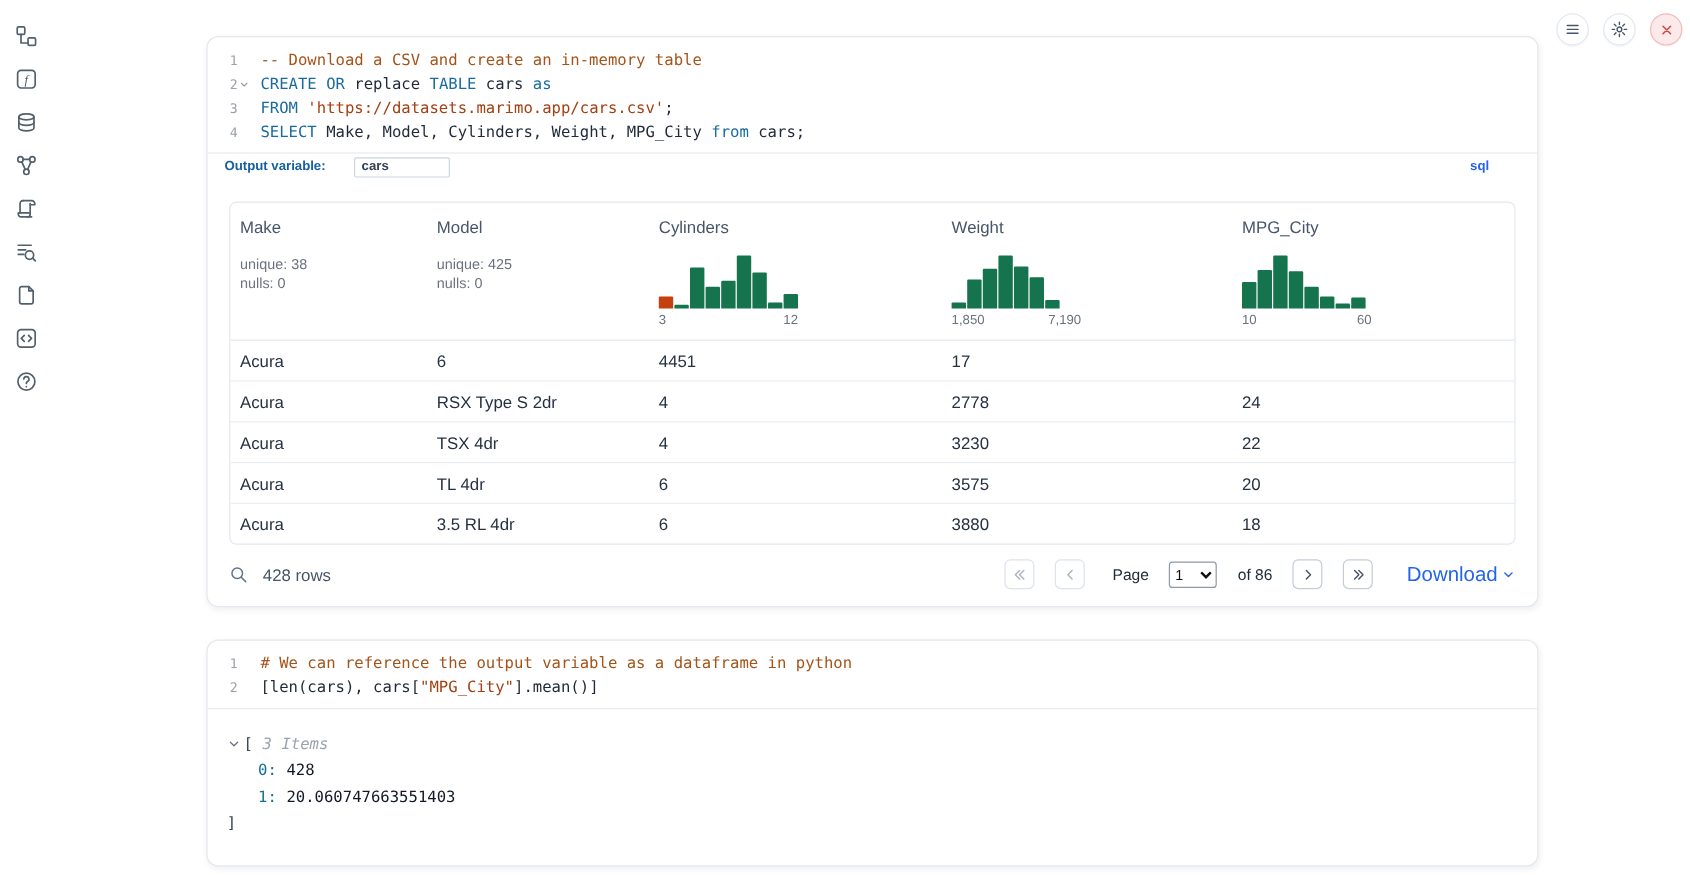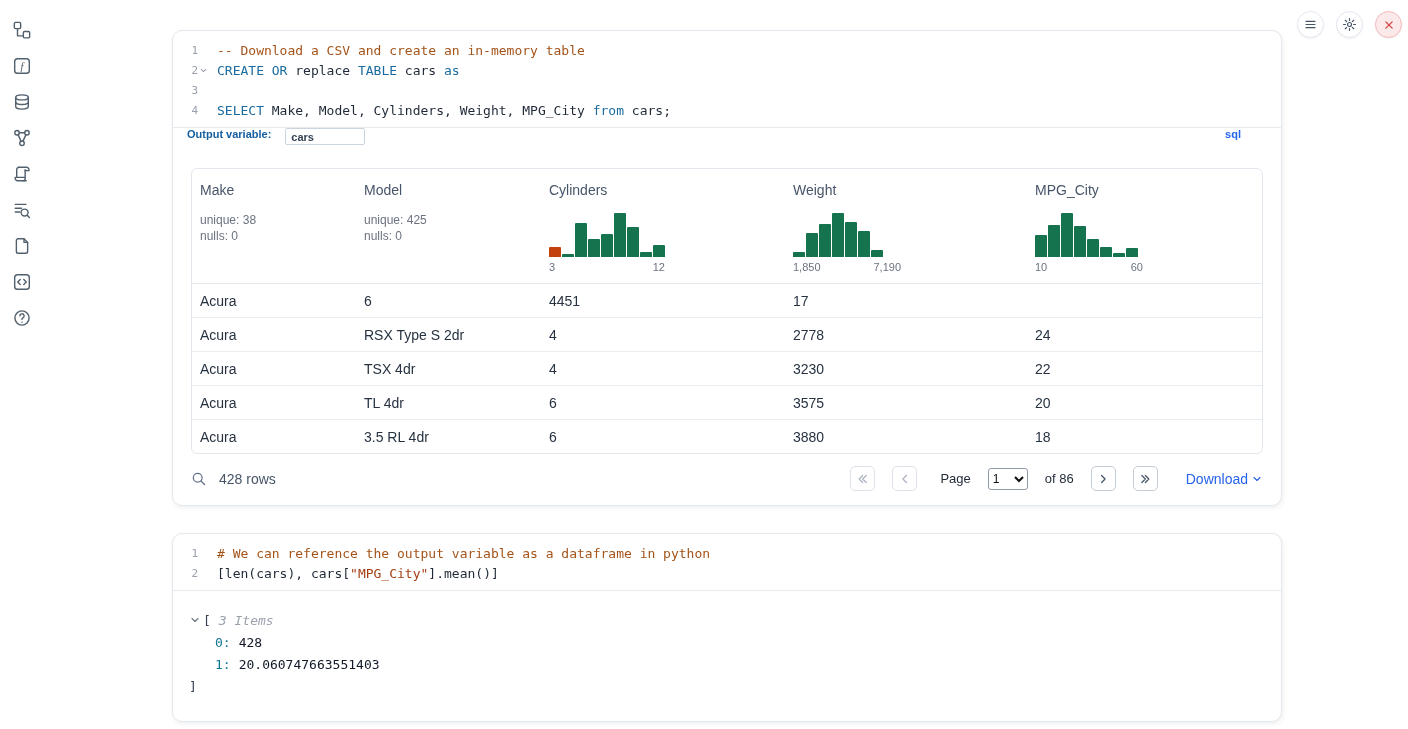--- a/index.html
+++ b/index.html
@@ -25,21 +25,21 @@
   .gutter{width:36px;display:flex;justify-content:flex-end;align-items:center;color:#9aa1ac;font-size:11px;flex:none}
   .gutter .num{display:block;text-align:right;min-width:14px}
   .gutter .fold{width:11px;height:11px;display:flex;align-items:center;justify-content:center;color:#9aa1ac}
   .code-text{padding-left:8px;color:#1f2937;white-space:pre}
   .tok-kw{color:var(--kw)}
   .tok-comment{color:var(--comment)}
   .tok-str{color:var(--str)}
   .tok-plain{color:#1f2937}
 
   
-  .outvar-row{display:flex;gap:14px;border-top:1px solid #e7ebf0;padding:0 40px 4px 14px;height:27px}
+  .outvar-row{display:flex;align-items:center;gap:24px;border-top:1px solid #e7ebf0;padding:0 40px 4px 14px;height:27px}
   .outvar-label{font-size:11px;font-weight:700;color:var(--outvar)}
   .outvar-input{width:80px;height:17px;border:1px solid #cbd5e1;border-radius:2px;font-size:11px;font-weight:700;color:#334155;padding:0 5px;font-family:"Liberation Sans",sans-serif}
   .lang-badge{margin-left:auto;font-size:11px;font-weight:600;color:var(--link)}
 
   
   .table-panel{margin:14px 18px 0;border:1px solid #e3e8ee;border-radius:6px;overflow:hidden}
   .thead{display:grid;grid-template-columns:164px 185px 244px 242px 1fr;border-bottom:1px solid #e3e8ee}
   .th{padding:12px 8px 10px}
   .col-name{font-size:14px;color:#475569;cursor:pointer;display:inline-block}
   .col-stats{margin-top:13px;font-size:12px;color:#6b7280;line-height:16px}
@@ -54,21 +54,21 @@
   
   .table-footer{display:flex;align-items:center;padding:12px 18px 14px;gap:12px}
   .icon-btn{background:none;border:none;color:#64748b;cursor:pointer;display:flex;padding:0}
   .row-count{font-size:14px;color:#475569}
   .pager{margin-left:auto;display:flex;align-items:center;gap:17px}
   .page-btn{width:25px;height:25px;border:1px solid #dde3ea;border-radius:5px;background:#fff;color:#aab3bf;display:flex;align-items:center;justify-content:center;cursor:pointer}
   .page-btn.active{color:#475569;border-color:#c4ccd6}
   .page-label{font-size:13px;color:#1f2937;margin-left:6px}
   .page-select{height:22px;min-width:40px;border:1px solid #8f9aa8;border-radius:3px;font-size:12px;color:#111;background:#fff;font-family:"Liberation Sans",sans-serif}
   .of-label{font-size:13px;color:#1f2937}
-  .download-btn{display:flex;align-items:center;gap:3px;background:none;border:none;color:var(--link);font-size:14px;cursor:pointer;margin-left:16px;font-family:"Liberation Sans",sans-serif}
+  .download-btn{display:flex;align-items:center;gap:3px;background:none;border:none;color:var(--link);font-size:17px;cursor:pointer;margin-left:16px;font-family:"Liberation Sans",sans-serif}
   .dl-chev{display:flex;align-items:center}
 
   
   .output-area{border-top:1px solid #e7ebf0;padding:18px 16px 24px;font-family:"DejaVu Sans Mono",monospace;font-size:13px;color:#111827}
   .tree-line{height:22px;display:flex;align-items:center}
   .tree-toggle{width:14px;color:#6b7280;background:none;border:none;display:flex;align-items:center;cursor:pointer;padding:0}
   .tree-bracket{color:#374151}
   .tree-items{color:#9ca3af;font-style:italic;margin-left:8px}
   .tree-entry{padding-left:26px}
   .tree-key{color:var(--tree-key);margin-right:8px}
@@ -205,20 +205,21 @@
                 </svg>
               </span>
             </span>
             <span class="code-text"><span class="tok-kw">CREATE</span><span class="tok-plain"> </span><span class="tok-kw">OR</span><span class="tok-plain"> replace </span><span class="tok-kw">TABLE</span><span class="tok-plain"> cars </span><span class="tok-kw">as</span></span>
           </div>
           <div class="code-line">
             <span class="gutter">
               <span class="num">3</span>
               <span class="fold"></span>
             </span>
+            <span class="code-text"><span class="tok-kw">FROM</span><span class="tok-plain"> </span><span class="tok-str">'https://datasets.marimo.app/cars.csv'</span><span class="tok-plain">;</span></span>
           </div>
           <div class="code-line">
             <span class="gutter">
               <span class="num">4</span>
               <span class="fold"></span>
             </span>
             <span class="code-text"><span class="tok-kw">SELECT</span><span class="tok-plain"> Make, Model, Cylinders, Weight, MPG_City </span><span class="tok-kw">from</span><span class="tok-plain"> cars;</span></span>
           </div>
         </div>
 

